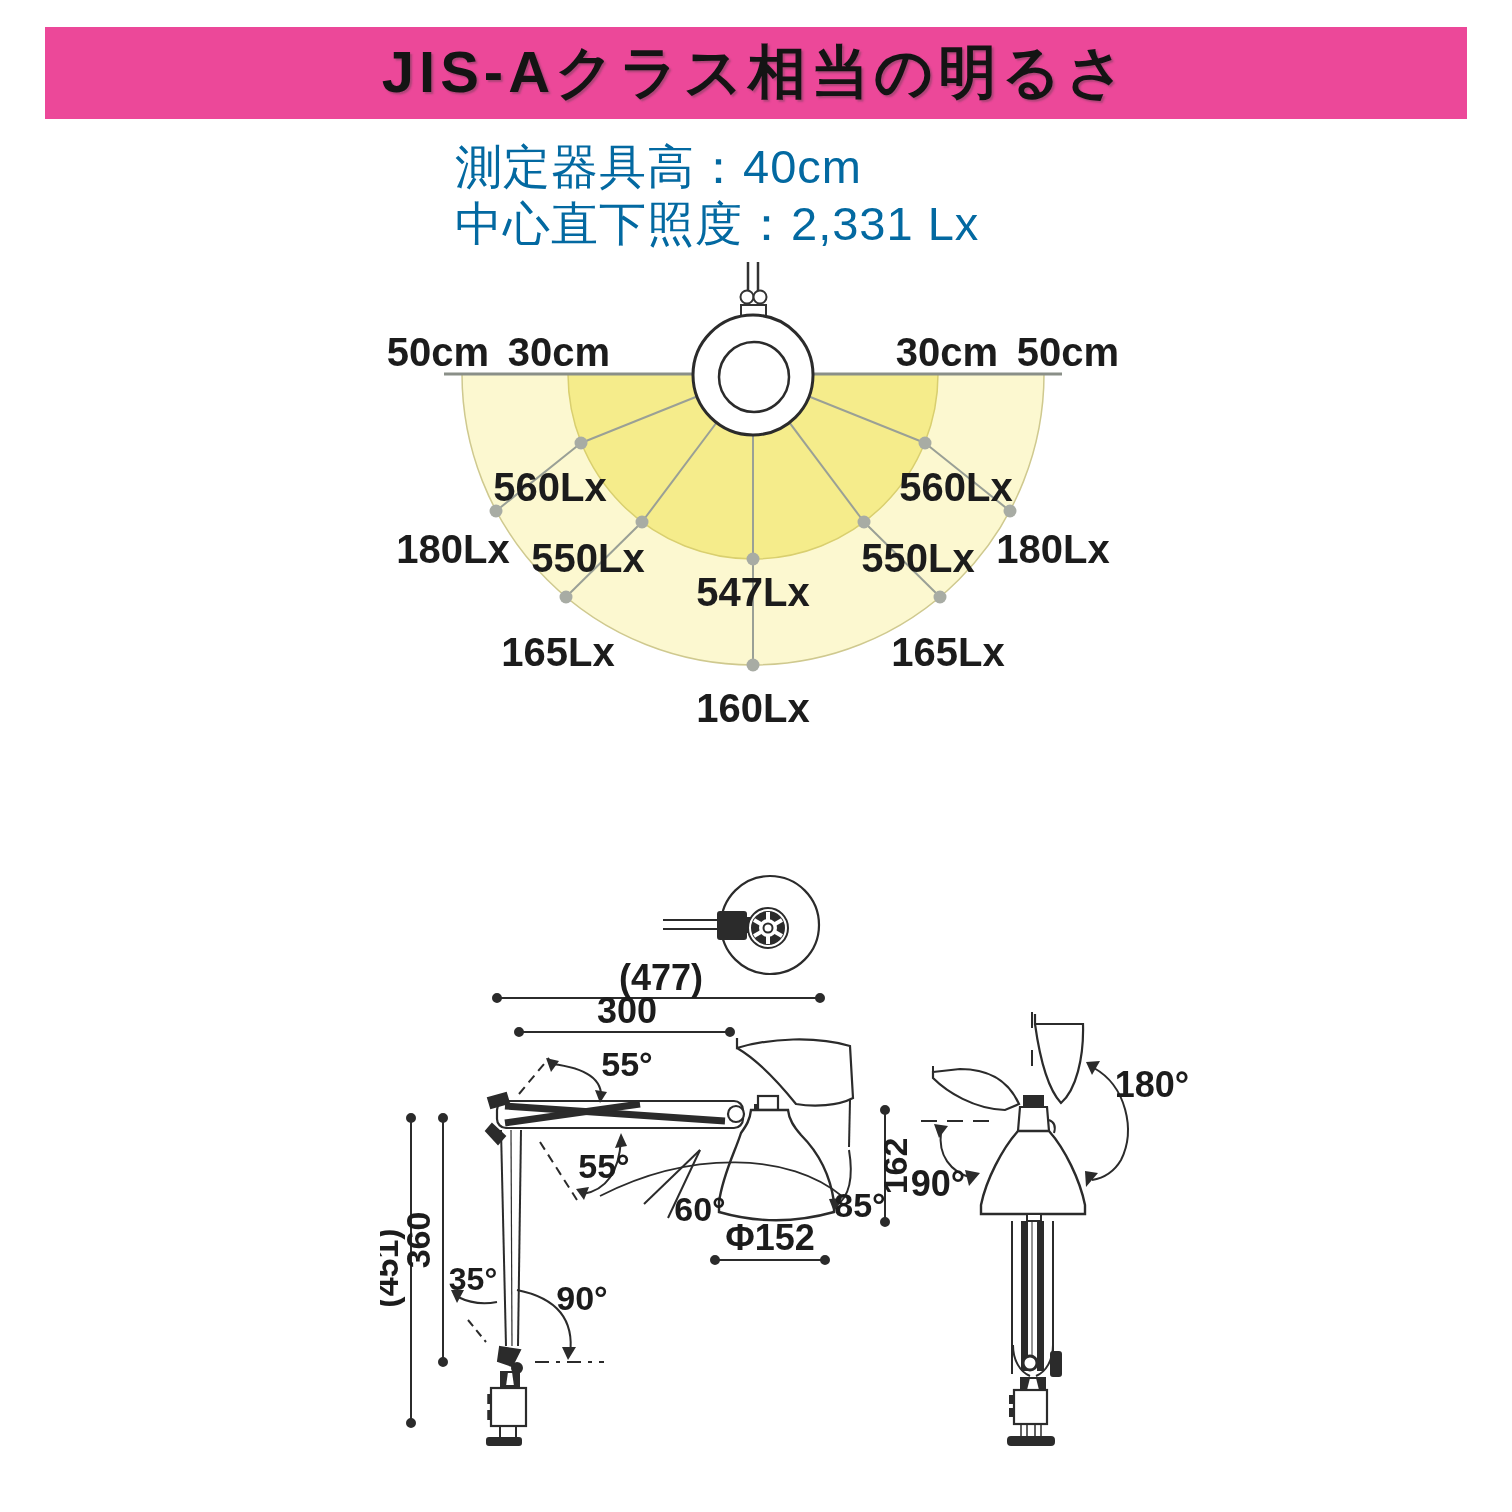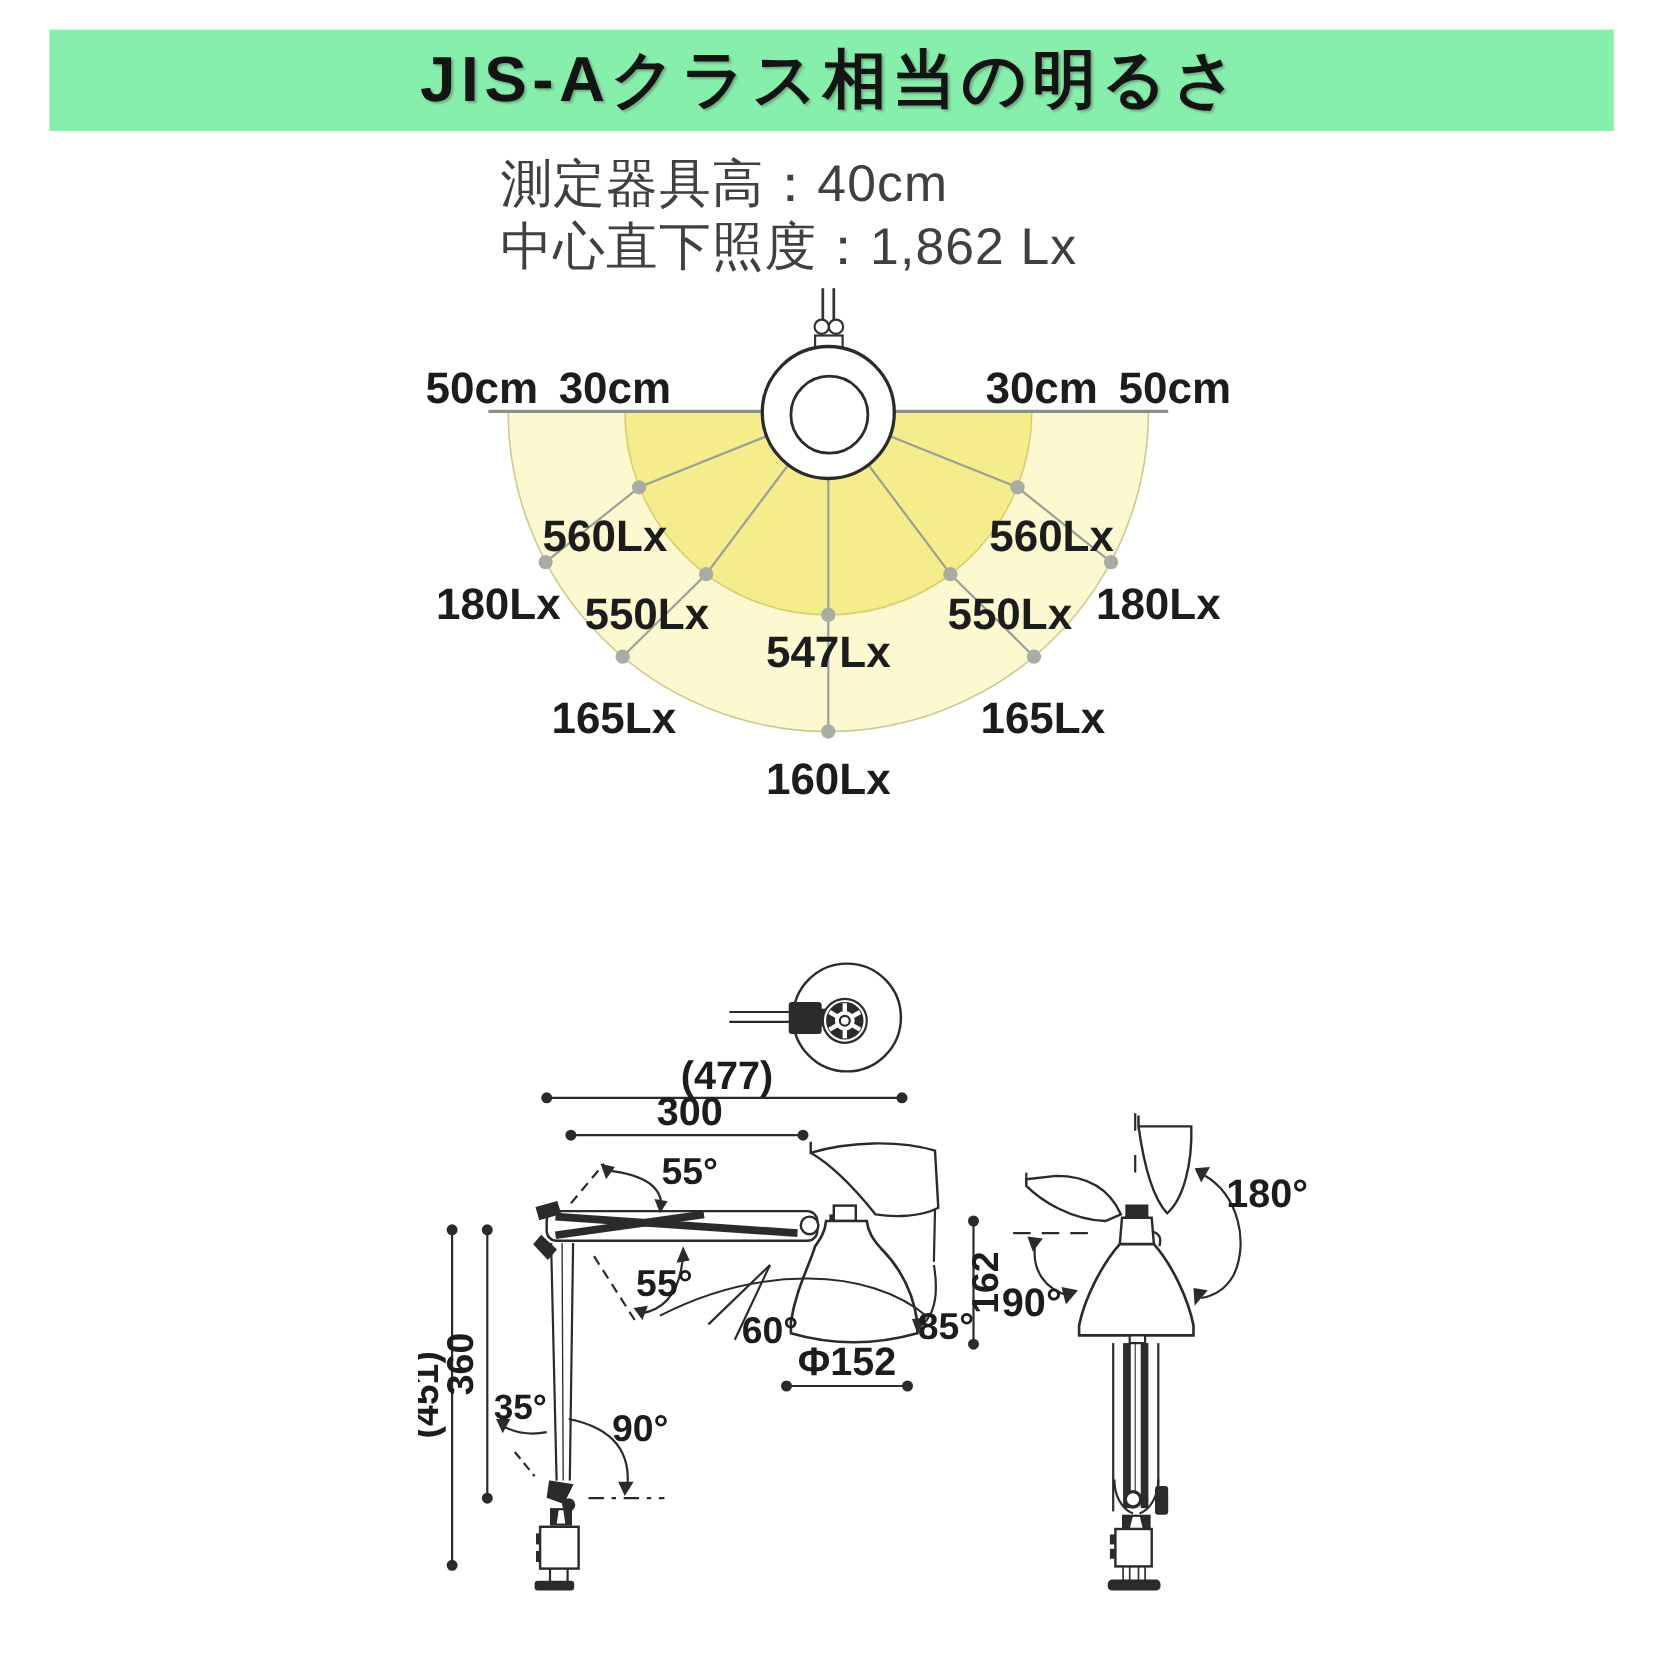--- a/index.html
+++ b/index.html
@@ -2,29 +2,29 @@
 <html><head>
 <meta charset="utf-8">
 <style>
   html,body{margin:0;padding:0;background:#ffffff;}
   .page{
     position:relative;width:1512px;height:1512px;background:#ffffff;overflow:hidden;
     font-family:"Liberation Sans","DejaVu Sans",sans-serif;color:#1c1c1c;
   }
   .banner{
     position:absolute;left:45px;width:1422px;height:92px;
-    background:#86efac;display:flex;align-items:center;justify-content:center;
+    background:#ec4899;display:flex;align-items:center;justify-content:center;
     font-size:58px;font-weight:600;letter-spacing:5px;color:#141414;
     text-shadow:2px 2px 2px rgba(60,60,60,0.35);
   }
   #banner-brightness{top:27px;}
   #banner-arm{top:753px;}
   .specs{
     position:absolute;left:455px;top:138px;
-    font-size:47px;font-weight:500;color:#404040;line-height:1.22;letter-spacing:1px;
+    font-size:47px;font-weight:500;color:#0369a1;line-height:1.22;letter-spacing:1px;
   }
   svg{position:absolute;}
   #light-diagram{left:330px;top:230px;}
   #tech-drawing{left:380px;top:860px;}
   svg text{
     font-family:"Liberation Sans","DejaVu Sans",sans-serif;
     fill:#1c1c1c;font-weight:600;
   }
   .dim-text{font-weight:500;fill:#2b2b2b;}
 </style>
@@ -32,21 +32,21 @@
 <body>
 
 <div class="page">
 
   <div class="banner" id="banner-brightness">
     <span>JIS-Aクラス相当の明るさ</span>
   </div>
 
   <div class="specs">
     <div>測定器具高：40cm</div>
-    <div>中心直下照度：1,862 Lx</div>
+    <div>中心直下照度：2,331 Lx</div>
   </div>
 
   <svg id="light-diagram" width="850" height="510" viewBox="330 230 850 510">
 
     <path d="M 462 374 A 291 291 0 0 0 1044 374 Z" fill="#fcf8d0" stroke="#cfc98f" stroke-width="1.5"></path>
     <path d="M 568 374 A 185 185 0 0 0 938 374 Z" fill="#f5ec8b" stroke="#d9cf6f" stroke-width="1.5"></path>
 
     <line x1="444" y1="374" x2="1062" y2="374" stroke="#8a8f88" stroke-width="3"></line>
 
     <g stroke="#9aa096" stroke-width="2" fill="none">

